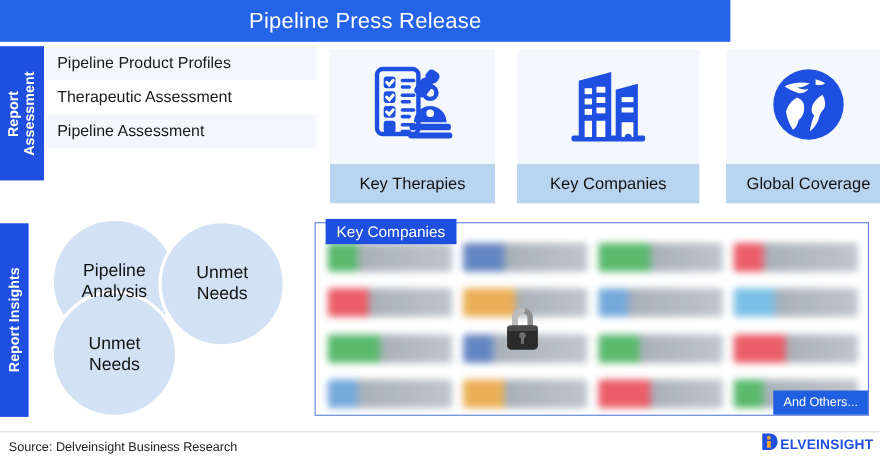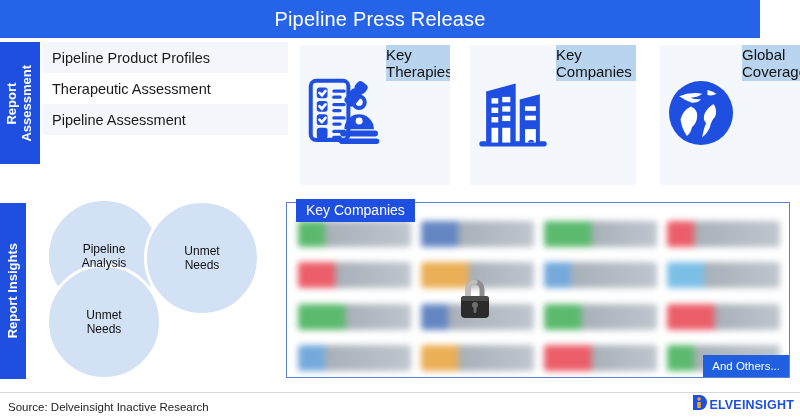--- a/index.html
+++ b/index.html
@@ -7,21 +7,21 @@
     width:800px;height:420px;
     background:#ffffff;
     font-family:"Liberation Sans", sans-serif;
     overflow:hidden;
     position:relative;
   }
   #page{position:relative;width:800px;height:420px;overflow:hidden;background:#fff;}
 
   
   .header{
-    position:absolute;left:0;top:0;width:760px;height:38px;
+    position:absolute;left:0;top:0;width:664px;height:38px;
     background:#2563E8;
     display:flex;align-items:center;justify-content:center;
   }
   .header-title{
     color:#ffffff;font-size:20px;font-weight:500;letter-spacing:.2px;
   }
 
   
   .vtab{
     position:absolute;left:0;background:#1F4FE0;color:#fff;
@@ -43,21 +43,21 @@
     height:31px;display:flex;align-items:center;
     padding-left:10px;box-sizing:border-box;
     font-size:14.5px;color:#1a1a1a;text-align:center;
   }
   .assess-row.alt{background:#F3F7FC;}
 
   
   .card{
     position:absolute;top:45px;height:140px;
     background:#F4F8FC;
-    display:flex;
+    display:flex;flex-direction:column;
     overflow:hidden;
   }
   .card .icon-area{
     flex:1;display:flex;align-items:center;justify-content:center;
   }
   .card .card-label{
     height:36px;background:#B9D4EE;
     display:flex;align-items:center;justify-content:center;
     font-size:15px;color:#111;
   }
@@ -66,21 +66,21 @@
   #card-global{left:660px;width:150px;}
 
   
   .venn{position:absolute;left:46px;top:198px;width:224px;height:182px;}
   .venn-circle{
     position:absolute;width:116px;height:116px;border-radius:50%;
     background:#D2E1F3;
     border:3px solid #ffffff;
     box-sizing:border-box;
     display:flex;align-items:center;justify-content:center;
-    text-align:center;font-size:12px;color:#111;line-height:1.2;
+    text-align:center;font-size:16px;color:#111;line-height:1.2;
     white-space:pre-line;
   }
   #venn-1{left:0px;top:0px;}
   #venn-2{left:98px;top:2px;z-index:2;}
   #venn-3{left:0px;top:66px;z-index:3;}
   #venn-4{left:92px;top:66px;z-index:4;}
   .venn-circle span{position:relative;z-index:5;}
 
   
   .kc-panel{
@@ -303,21 +303,21 @@
         <path d="M13 21 L13 13 a7 7 0 0 1 7 -7" fill="none" stroke="#bdbdbd" stroke-width="5" stroke-linecap="round"></path>
         <rect x="6" y="20" width="28" height="22" rx="4" fill="#2b2b2b"></rect>
         <rect x="6" y="20" width="28" height="5" rx="2.5" fill="#4a4a4a"></rect>
         <circle cx="20" cy="29" r="3" fill="#6d6d6d"></circle>
         <rect x="18.6" y="30" width="2.8" height="7" rx="1.2" fill="#6d6d6d"></rect>
       </svg>
     </span>
   </div>
 
   <div class="footer">
-    <div class="footer-src">Source: Delveinsight Inactive Research</div>
+    <div class="footer-src">Source: Delveinsight Business Research</div>
   </div>
   <div class="brand">
     <span>
       <svg width="17" height="19" viewBox="0 0 17 19">
         <path d="M1 2 L8 2 a7 7.5 0 0 1 0 15 L1 17 Z" fill="#1F4FE0"></path>
         <circle cx="7" cy="6" r="1.8" fill="#F2A426"></circle>
         <path d="M5.3 9 h3.4 v6 h-3.4 z" fill="#F2A426"></path>
       </svg>
     </span>
     <span class="brand-text"><span>ELVEINSIGHT</span></span>

